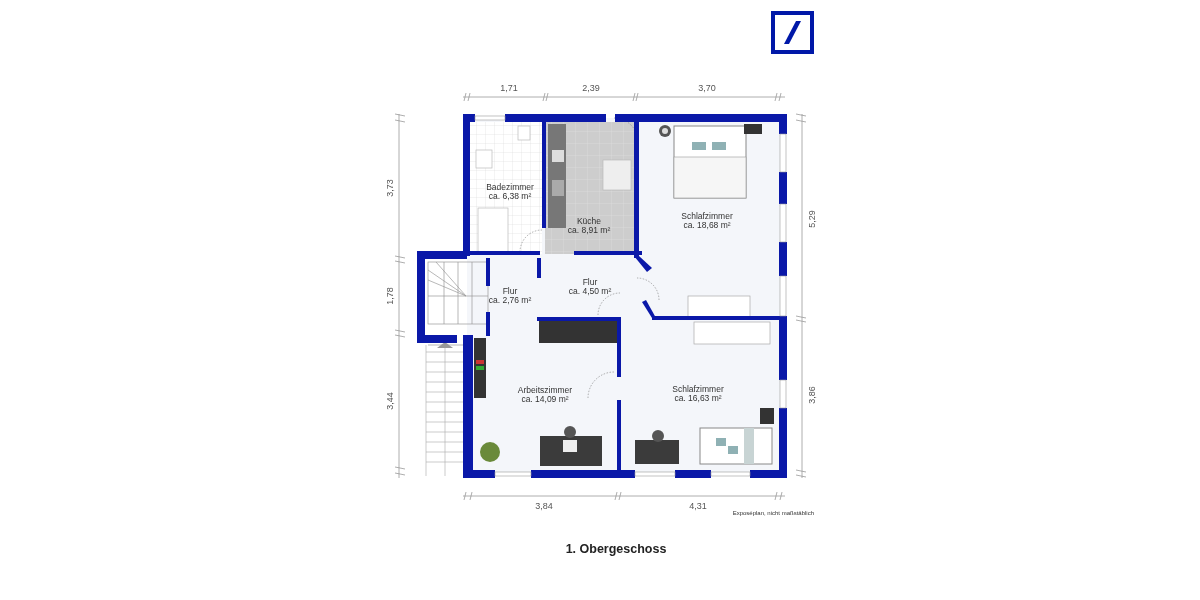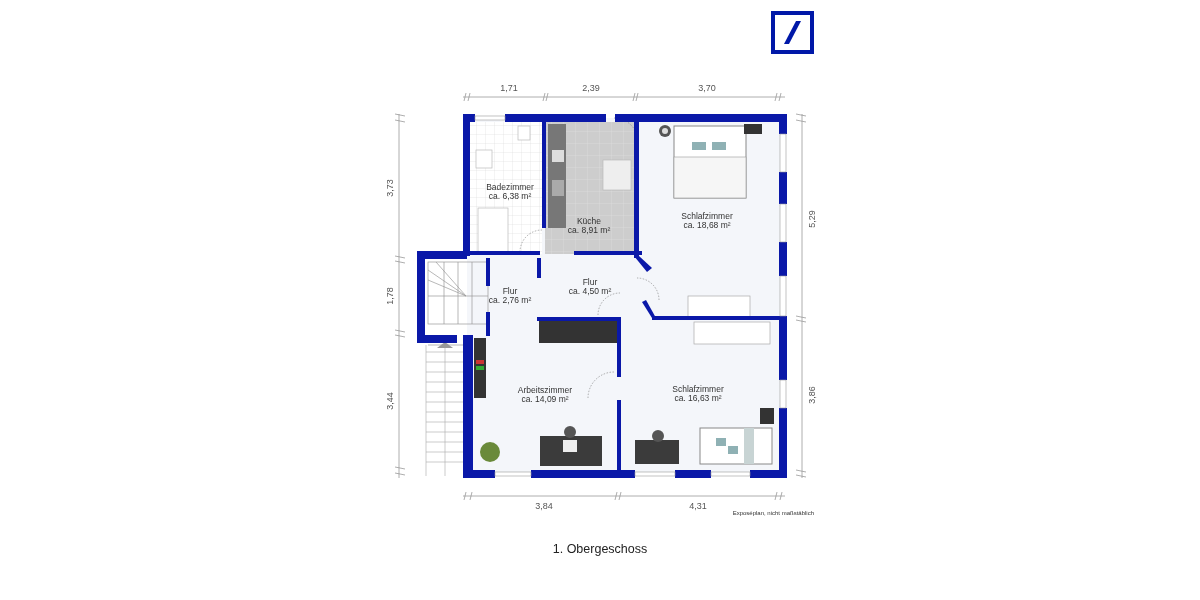--- a/index.html
+++ b/index.html
@@ -3,21 +3,21 @@
 <meta charset="utf-8">
 <style>
   html, body { margin:0; padding:0; background:#ffffff; }
   body { width:1200px; height:600px; position:relative; overflow:hidden; font-family:"Liberation Sans", sans-serif; }
   .abs { position:absolute; }
   .logo { left:771px; top:11px; width:43px; height:43px; }
   .plan { left:0; top:0; width:1200px; height:600px; }
   .dim-text { font-size:9px; fill:#555; font-family:"Liberation Sans", sans-serif; }
   .room-name { font-size:8.5px; fill:#333; font-family:"Liberation Sans", sans-serif; text-anchor:middle; }
   .note { position:absolute; left:700px; top:510px; width:114px; text-align:right; font-size:6px; color:#333; }
-  .caption { position:absolute; left:500px; top:542px; width:200px; text-align:center; font-size:12.5px; color:#222; font-weight:normal; }
+  .caption { position:absolute; left:516px; top:542px; width:200px; text-align:center; font-size:12.5px; color:#222; font-weight:bold; }
 </style>
 </head>
 <body>
 
 <svg class="abs logo" viewBox="0 0 43 43">
   <rect x="2" y="2" width="39" height="39" fill="none" stroke="#0018a8" stroke-width="4"></rect>
   <polygon points="13,33 18,33 30,10 25,10" fill="#0018a8"></polygon>
 </svg>
 
 <svg class="abs plan" viewBox="0 0 1200 600">

